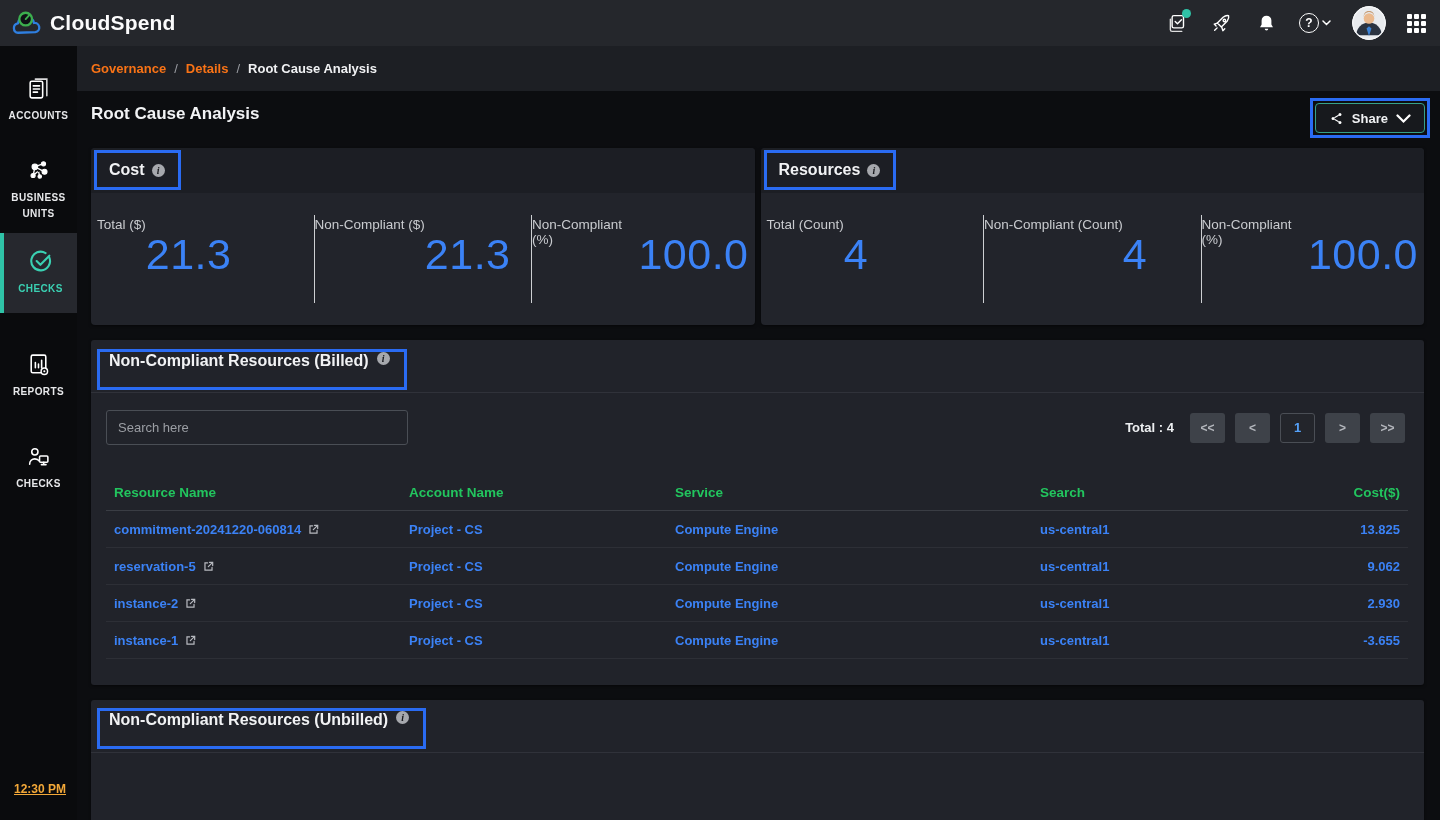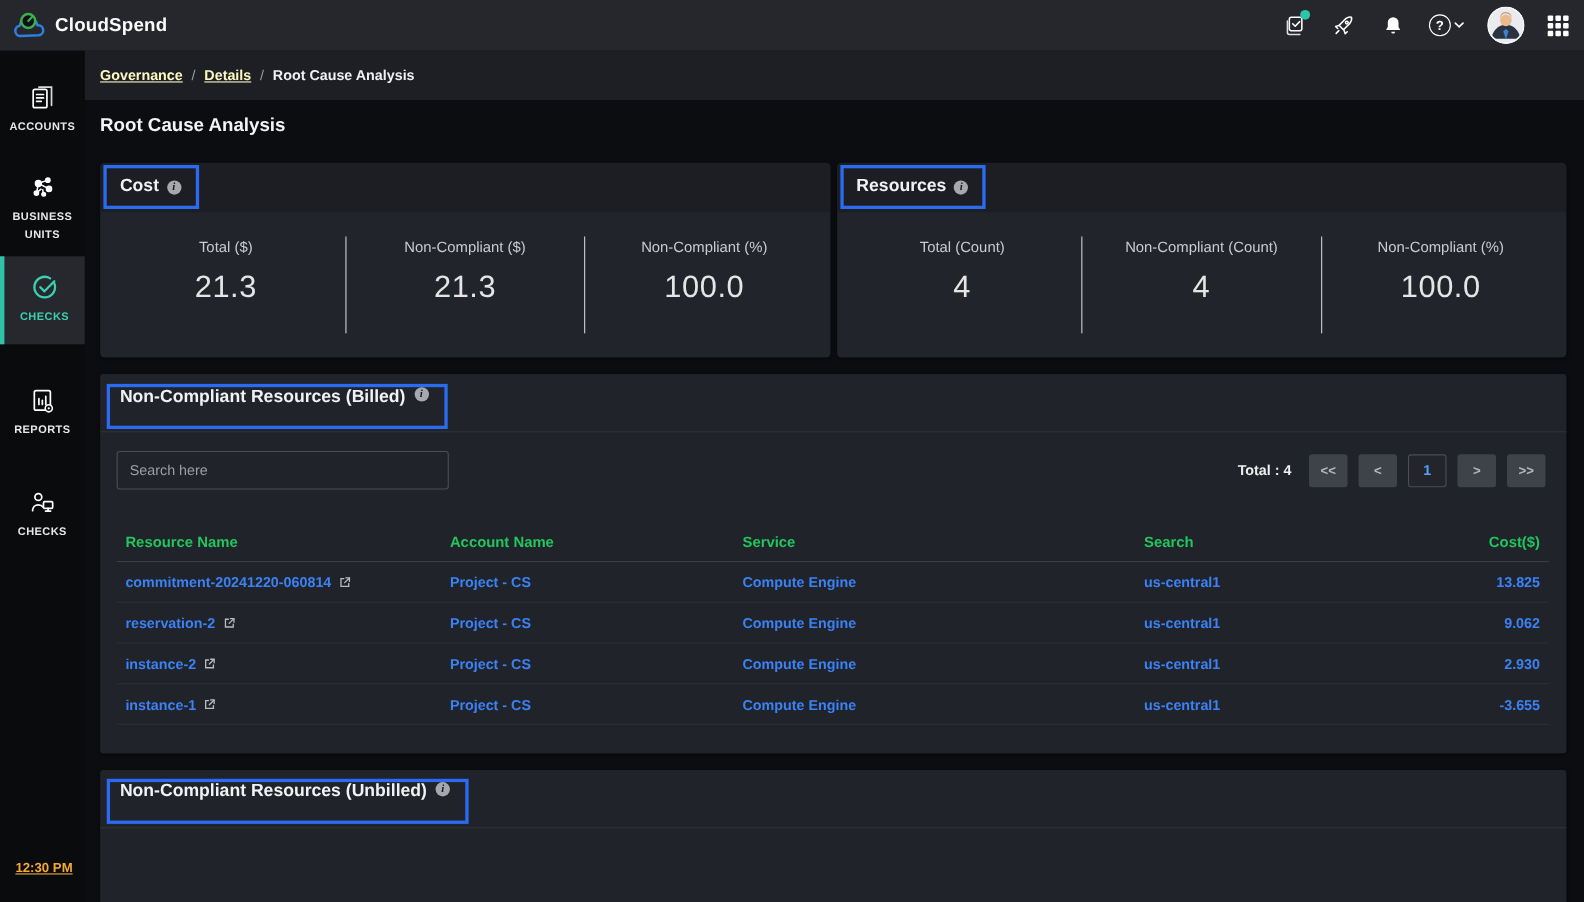--- a/index.html
+++ b/index.html
@@ -10,65 +10,65 @@
     font-family:"Liberation Sans", sans-serif;
     color:#e6e7ea;
   }
   
   .topbar {
     position:absolute; left:0; top:0; width:1440px; height:46px;
     background:#25272c; display:flex; align-items:center; justify-content:space-between;
     padding:0 14px 0 12px; z-index:5;
   }
   .brand { display:flex; align-items:center; gap:8px; }
-  .brand-name { font-size:17px; font-weight:700; color:#fbfbfc; letter-spacing:.2px; }
+  .brand-name { font-size:21px; font-weight:700; color:#fbfbfc; letter-spacing:.2px; }
   .top-icons { display:flex; align-items:center; gap:21px; }
   .tico { position:relative; width:24px; height:24px; display:flex; align-items:center; justify-content:center; cursor:pointer; }
   .tico svg { width:21px; height:21px; }
   .badge-dot { position:absolute; top:-2px; right:-3px; width:9px; height:9px; border-radius:50%; background:#2fc3a7; }
   .help-wrap { display:flex; align-items:center; gap:3px; cursor:pointer; }
   .help-circle { width:20px; height:20px; border:1.8px solid #fff; border-radius:50%; display:flex; align-items:center; justify-content:center; font-size:12px; font-weight:700; color:#fff; }
   .avatar { width:34px; height:34px; border-radius:50%; overflow:hidden; cursor:pointer; }
   .grid-icon { display:grid; grid-template-columns:repeat(3,5px); grid-template-rows:repeat(3,5px); gap:2px; cursor:pointer; }
   .grid-icon i { background:#fff; border-radius:1px; }
   
   .sidebar { position:absolute; left:0; top:46px; width:77px; height:774px; background:#0a0b0d; z-index:4; }
   .side-item { position:absolute; left:0; width:77px; display:flex; flex-direction:column; align-items:center; gap:7px; cursor:pointer; padding-top:10px; }
   .side-item svg { width:25px; height:25px; }
   .side-label { font-size:10px; font-weight:700; letter-spacing:.4px; color:#e7e8ea; text-align:center; line-height:1.6; padding:0 4px; }
   .side-item.active { background:#26282e; border-left:4px solid #2fc3a7; height:80px; justify-content:center; padding-top:0; }
   .side-item.active .side-label { color:#3ad0b2; }
   .side-time { position:absolute; left:14px; bottom:24px; font-size:12px; font-weight:700; color:#f3a838; text-decoration:underline; cursor:pointer; }
   
   .crumbbar { position:absolute; left:77px; top:46px; width:1363px; height:45px; background:#1d1f24; display:flex; align-items:center; padding-left:14px; gap:8px; }
   .crumb { font-size:13px; font-weight:700; }
-  .crumb.link { color:#fef9c3; cursor:pointer;text-decoration:underline; }
+  .crumb.link { color:#f97316; cursor:pointer; }
   .crumb.current { color:#f0f1f3; }
   .crumb-sep { color:#9a9da3; font-size:13px; }
   
   .main { position:absolute; left:77px; top:91px; width:1363px; height:729px; background:#0c0d10; overflow:hidden; }
   .page-title { position:absolute; left:14px; top:13px; font-size:17px; font-weight:700; color:#f2f3f5; }
   
   .ann { border:3px solid #2a6bf2; }
   
   .share-ann { position:absolute; right:10px; top:7px; padding:2px; }
   .share-btn { display:flex; align-items:center; gap:8px; height:30px; padding:0 13px; border:1px solid #35a189; border-radius:4px; background:#17191d; cursor:pointer; }
   .share-btn svg { width:15px; height:15px; }
   .share-label { font-size:13px; font-weight:700; color:#f0f1f3; }
   
   .stats-row { position:absolute; left:14px; top:57px; width:1333px; height:177px; display:flex; gap:6px; }
   .stat-card { flex:1; background:#22242b; border-radius:4px; overflow:hidden; display:flex; flex-direction:column; box-shadow:0 1px 3px rgba(0,0,0,.5); }
   .stat-head { position:relative; height:45px; background:#1c1e24; flex:none; }
   .stat-title-box { position:absolute; left:3px; top:2px; height:40px; display:inline-flex; align-items:center; gap:7px; padding:0 13px 0 12px; }
   .stat-title { font-size:16px; font-weight:700; color:#f1f2f4; }
   .info-ic { width:13px; height:13px; border-radius:50%; background:#a6a8ad; color:#17181c; font-family:"Liberation Serif", serif; font-style:italic; font-weight:700; font-size:10px; line-height:13px; text-align:center; cursor:pointer; }
   .stat-body { flex:1; display:flex; align-items:stretch; padding:0 6px; }
-  .stat-col { flex:1; display:flex; flex-direction:column; align-items:center; padding-top:24px; }
+  .stat-col { flex:1; display:flex; flex-direction:row; align-items:flex-start; padding-top:24px; }
   .stat-label { font-size:13.5px; color:#c9cbcf; }
-  .stat-value { margin-top:13px; font-size:28px; font-weight:400; color:#e5e5e5; letter-spacing:.5px; }
+  .stat-value { margin-top:13px; font-size:43px; font-weight:400; color:#3b82f6; letter-spacing:.5px; }
   .stat-div { width:1px; background:rgba(235,237,240,.85); margin-top:22px; height:88px; }
   
   .panel { position:absolute; left:14px; background:#21232a; border-radius:3px; box-shadow:0 1px 3px rgba(0,0,0,.5); }
   .panel-head { position:relative; height:53px; border-bottom:1px solid #30323a; }
   .panel-title-box { position:absolute; left:6px; top:9px; height:41px; display:inline-flex; align-items:flex-start; gap:8px; padding:0 14px 0 9px; }
   .panel-title { font-size:16px; font-weight:700; color:#f1f2f4; }
   .billed-panel { top:249px; width:1333px; height:345px; }
   .unbilled-panel { top:609px; width:1333px; height:180px; }
   .unbilled-panel .panel-title-box { top:8px; }
   
@@ -218,20 +218,34 @@
   <span class="crumb-sep">/</span>
   <span class="crumb link">Details</span>
   <span class="crumb-sep">/</span>
   <span class="crumb current">Root Cause Analysis</span>
 </div>
 
 <div class="main">
 
   <div class="page-title">Root Cause Analysis</div>
 
+  <div class="share-ann ann">
+    <div class="share-btn">
+      <svg viewBox="0 0 24 24" fill="#fff">
+        <circle cx="17.5" cy="5.5" r="2.4"></circle>
+          <circle cx="6.5" cy="12" r="2.4"></circle>
+          <circle cx="17.5" cy="18.5" r="2.4"></circle>
+        <path d="M8.6 10.8l6.9-3.9M8.6 13.2l6.9 3.9" stroke="#fff" stroke-width="1.7"></path>
+      </svg>
+      <span class="share-label">Share</span>
+      <svg width="10" height="6" viewBox="0 0 10 6">
+        <path d="M1 1l4 4 4-4" fill="none" stroke="#fff" stroke-width="1.5" stroke-linecap="round"></path>
+      </svg>
+    </div>
+  </div>
 
   <div class="stats-row">
     <div class="stat-card">
       <div class="stat-head">
         <div class="stat-title-box ann">
           <span class="stat-title">Cost</span>
           <span class="info-ic">i</span>
         </div>
       </div>
       <div class="stat-body">
@@ -316,21 +330,21 @@
                 </svg>
               </span>
             </span>
             <span class="td">Project - CS</span>
             <span class="td">Compute Engine</span>
             <span class="td">us-central1</span>
             <span class="td num">13.825</span>
           </div>
           <div class="trow">
             <span class="td">
-              <span class="reslink">reservation-2</span>
+              <span class="reslink">reservation-5</span>
               <span class="extic">
                 <svg viewBox="0 0 14 14" fill="none" stroke="#b8bac0" stroke-width="1.3" stroke-linecap="round">
                   <path d="M6 3.2H3.2v7.6h7.6V8"></path>
                   <path d="M8 2.5h3.5V6"></path>
                   <path d="M11.2 2.8 6.8 7.2"></path>
                 </svg>
               </span>
             </span>
             <span class="td">Project - CS</span>
             <span class="td">Compute Engine</span>

